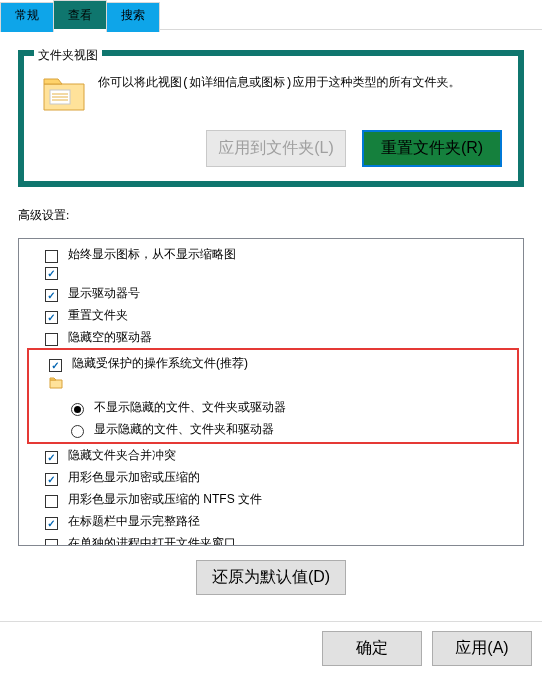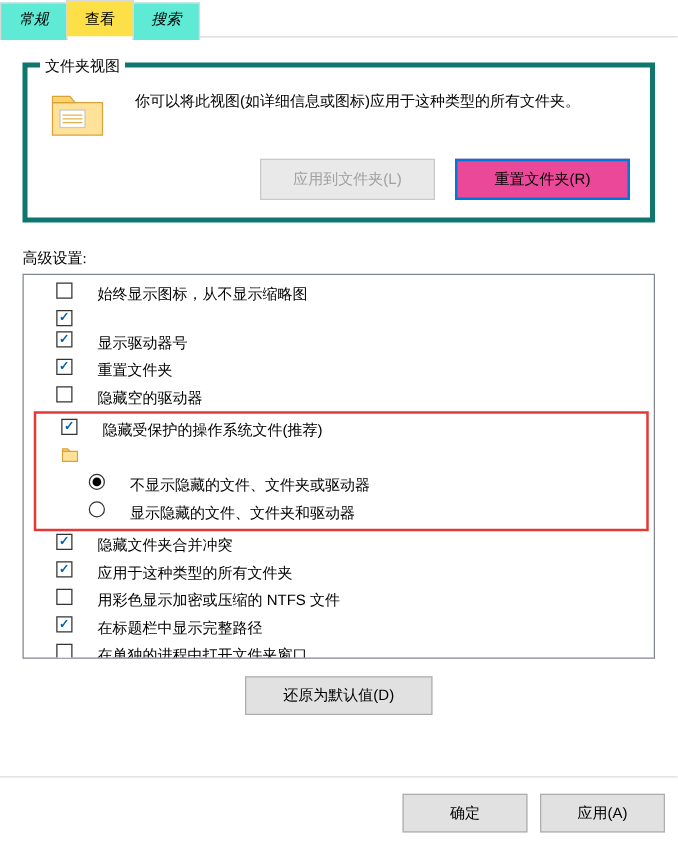--- a/index.html
+++ b/index.html
@@ -20,59 +20,59 @@
 .tab {
   padding: 6px 14px;
   background: #fff;
   border: 1px solid #d9d9d9;
   border-bottom: none;
   margin-right: -1px;
   cursor: pointer;
   position: relative;
 }
 .tab.inactive {
-  background: #5eead4;
+  background: #0ea5e9;
   top: 2px;
   padding: 4px 14px;
-  font-style: italic;
 }
 .tab.active {
-  background: #fde047;
+  background: #0f766e;
   z-index: 3;
 }
 .tab.active::after {
   content: "";
   position: absolute;
   left: 0; right: 0; bottom: -1px;
   height: 2px;
   background: #fff;
 }
 .tab-panel {
   border-top: 1px solid #d9d9d9;
   position: relative;
   top: -1px;
   padding: 14px 18px 0 18px;
   height: 614px;
 }
 .groupbox {
-  border: 4px solid #0f766e;
+  border: 6px solid #0f766e;
   position: relative;
   padding: 18px 14px 14px 14px;
   margin-top: 6px;
 }
 .groupbox-title {
   position: absolute;
   top: -9px;
   left: 10px;
   background: #fff;
   padding: 0 4px;
 }
 .folder-view-inner {
   display: flex;
-  gap: 24px;
+  gap: 12px;
+  font-family: Liberation Mono, monospace;
 }
 .folder-icon-wrap {
   flex: 0 0 auto;
   padding-left: 4px;
 }
 .folder-icon {
   width: 44px;
   height: 38px;
 }
 .folder-text {
@@ -85,52 +85,52 @@
   justify-content: flex-end;
   margin-top: 14px;
   padding-right: 2px;
 }
 .btn {
   min-width: 140px;
   padding: 6px 10px;
   background: #e1e1e1;
   border: 1px solid #adadad;
   font-family: inherit;
-  font-size: 12px;
+  font-size: 16px;
   cursor: pointer;
 }
 .btn.disabled {
   color: #a0a0a0;
   border-color: #c9c9c9;
   background: #e9e9e9;
   cursor: default;
 }
 .btn.highlight {
   border: 2px solid #0078d7;
-  background: #ec4899;
+  background: #15803d;
 }
 .adv-label {
   margin-top: 20px;
-  margin-bottom: 4px;
+  margin-bottom: 14px;
   font-family: Liberation Serif, serif;
 }
 .tree-wrap {
   border: 1px solid #828790;
   height: 308px;
   overflow: hidden;
   position: relative;
   background: #fff;
 }
 .tree-inner {
   padding: 4px 0 4px 8px;
 }
 .tree-item {
   display: flex;
-  align-items: flex-start;
-  gap: 20px;
+  align-items: flex-end;
+  gap: 10px;
   padding: 2px 0;
   line-height: 18px;
 }
 .tree-item.indent1 { padding-left: 18px; }
 .tree-item.indent2 { padding-left: 40px; }
 .chk {
   width: 13px; height: 13px;
   border: 1px solid #333;
   display: inline-flex;
   align-items: center;
@@ -267,21 +267,21 @@
             <span class="radio"></span>
             <span>显示隐藏的文件、文件夹和驱动器</span>
           </div>
         </div>
         <div class="tree-item indent1">
           <span class="chk checked"></span>
           <span>隐藏文件夹合并冲突</span>
         </div>
         <div class="tree-item indent1">
           <span class="chk checked"></span>
-          <span>应用于这种类型的所有文件夹</span>
+          <span>用彩色显示加密或压缩的</span>
         </div>
         <div class="tree-item indent1">
           <span class="chk"></span>
           <span>用彩色显示加密或压缩的 NTFS 文件</span>
         </div>
         <div class="tree-item indent1">
           <span class="chk checked"></span>
           <span>在标题栏中显示完整路径</span>
         </div>
         <div class="tree-item indent1">

